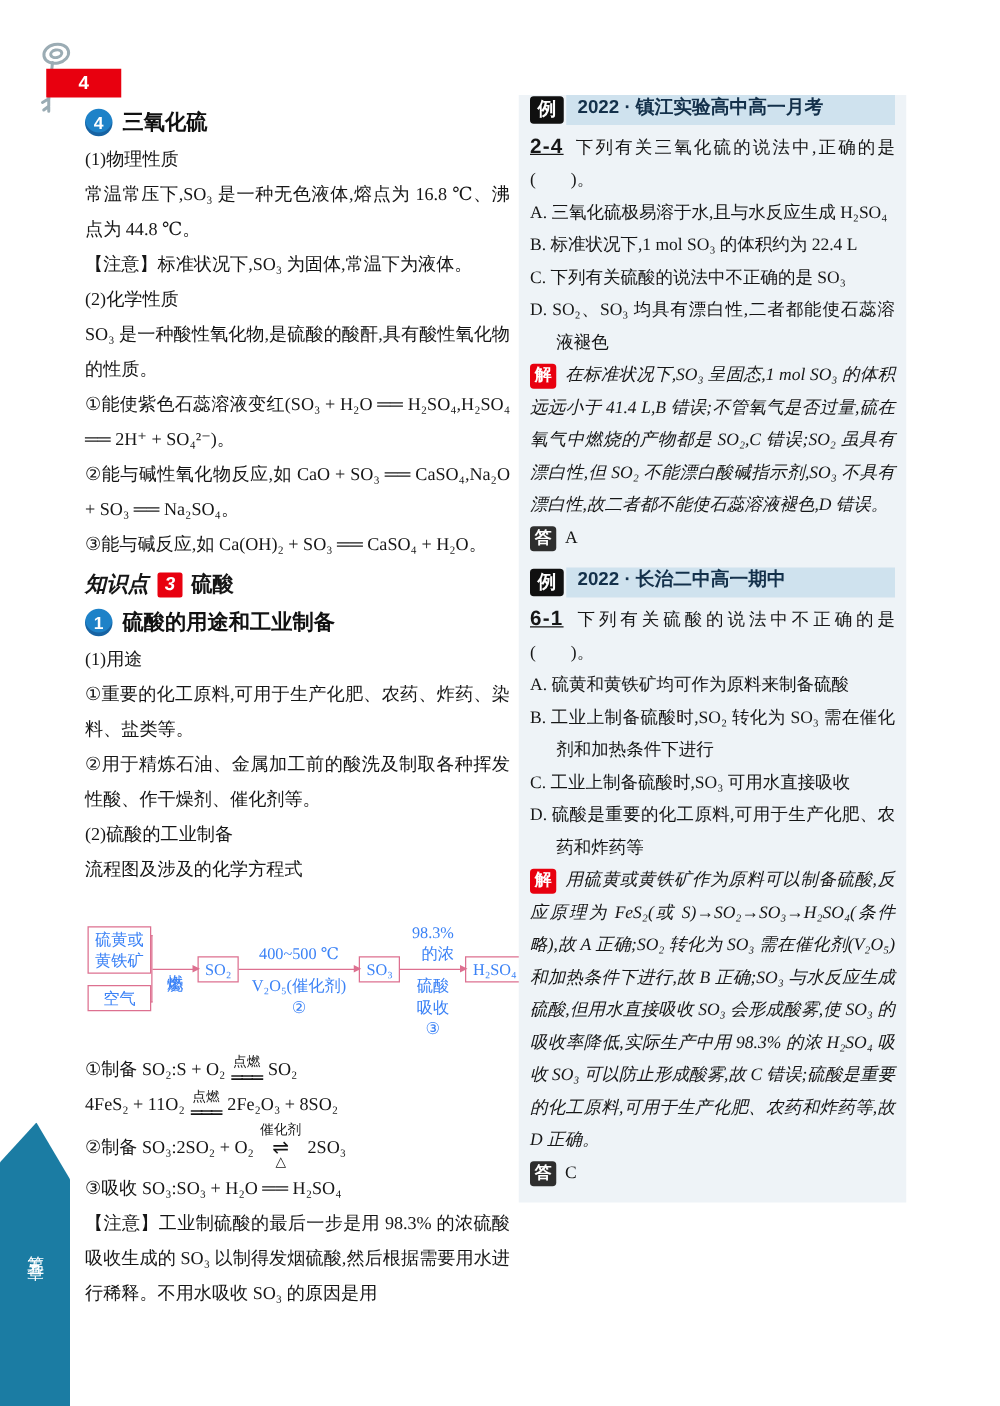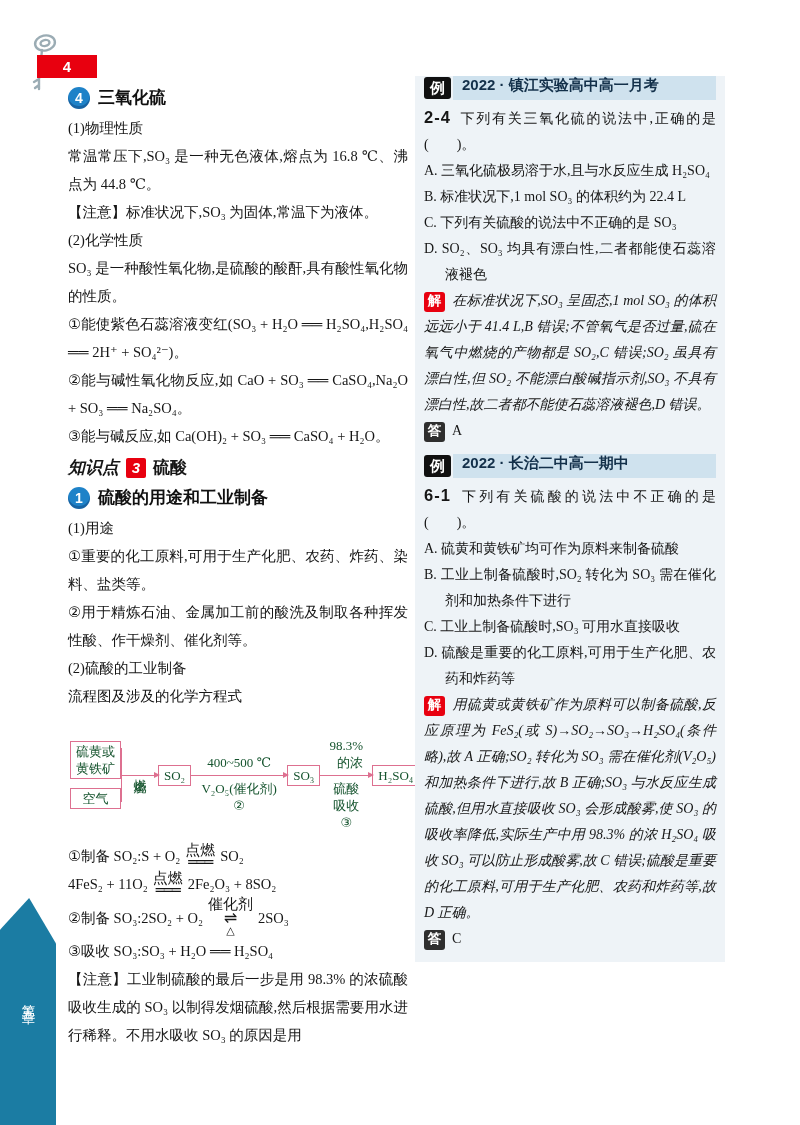--- a/index.html
+++ b/index.html
@@ -28,51 +28,51 @@
   .bluedot{flex:0 0 auto;width:22px;height:22px;border-radius:50%;background:#1e82c8;color:#fff;
        font:bold 14px "Liberation Sans",sans-serif;line-height:22px;text-align:center;
        box-shadow:inset 0 -3px 0 rgba(10,30,80,.30);}
   .kp{display:flex;align-items:center;gap:7px;margin:6px 0 7px;}
   .kp-label{font:italic bold 17px "Liberation Sans",sans-serif;}
   .kp-num{width:20px;height:20px;background:#e8000f;color:#fff;border-radius:2px;
        font:italic bold 15px "Liberation Sans",sans-serif;line-height:20px;text-align:center;}
   .kp-title{font:bold 17px "Liberation Sans",sans-serif;}
 
   
-  .flow{display:flex;align-items:center;margin:6px 0 8px 2px;font-size:13px;line-height:17px;color:#14532d;}
+  .flow{display:flex;align-items:center;margin:6px 0 8px 2px;font-size:13px;line-height:17px;color:#3b82f6;}
   .fbox{border:1.4px solid #dd7090;background:#fff;padding:1px 5px;text-align:center;white-space:nowrap;}
   .srccol{display:flex;flex-direction:column;gap:9px;}
   .bracket{width:11px;height:52px;border:1.4px solid #dd7090;border-left:none;}
   .ag{position:relative;display:flex;align-items:center;height:118px;flex:0 0 auto;}
   .aline{width:100%;height:0;border-top:1.4px solid #dd7090;position:relative;}
   .aline:after{content:"";position:absolute;right:-2px;top:-4px;
        border-left:6px solid #dd7090;border-top:3.5px solid transparent;border-bottom:3.5px solid transparent;}
   .ag .above{position:absolute;bottom:calc(50% + 4px);left:50%;transform:translateX(-50%);
        text-align:right;white-space:nowrap;}
   .ag .below{position:absolute;top:calc(50% + 5px);left:50%;transform:translateX(-50%);
        text-align:center;white-space:nowrap;}
   .a1{width:36px;}.a2{width:96px;}.a3{width:52px;}
   .vtxt2{writing-mode:vertical-rl;letter-spacing:1px;}
 
   
   .eqline{display:flex;align-items:center;margin:7px 0 11px;white-space:nowrap;}
   .rxn{display:inline-flex;flex-direction:column;align-items:center;margin:0 5px;}
-  .rcond{font-size:15px;line-height:13px;}
+  .rcond{font-size:11px;line-height:13px;}
   .rline{font-size:15px;line-height:11px;letter-spacing:-1px;font-family:"DejaVu Sans",sans-serif;}
   .rev{font-size:16px;line-height:13px;font-family:"DejaVu Sans",sans-serif;}
   .rsub{font-size:11px;line-height:13px;}
 
   
   .banner{display:flex;align-items:center;margin:0 0 6px;}
   .banner.second{margin-top:10px;}
   .ex-badge{flex:0 0 auto;background:#101010;color:#fff;border-radius:3px;padding:0 6px;height:22px;
        font:bold 15px "Liberation Sans",sans-serif;line-height:22px;}
   .ex-src{flex:1;background:#cfe2ee;color:#13304a;height:24px;line-height:24px;margin-left:2px;
        padding-left:9px;font:bold 15px "Liberation Sans",sans-serif;white-space:nowrap;overflow:hidden;}
-  .qline .qnum{font:bold 16.5px "Liberation Sans",sans-serif;letter-spacing:1px;margin-right:8px;}
+  .qline .qnum{font:bold 16.5px "Liberation Sans",sans-serif;letter-spacing:1px;margin-right:8px;text-decoration:underline;}
   .opt{padding-left:21px;text-indent:-21px;}
   .badge{display:inline-block;min-width:21px;height:20px;line-height:20px;text-align:center;border-radius:3px;
        color:#fff;font:bold 13.5px "Liberation Sans",sans-serif;margin-right:7px;font-style:normal;}
   .jie{background:#e8000f;}
   .da{background:#2e2e2e;}
   .exp{margin-top:2px;}
   .exp .etext{font-style:italic;}
   .ansline{margin-top:3px;}
 </style>
 </head>

